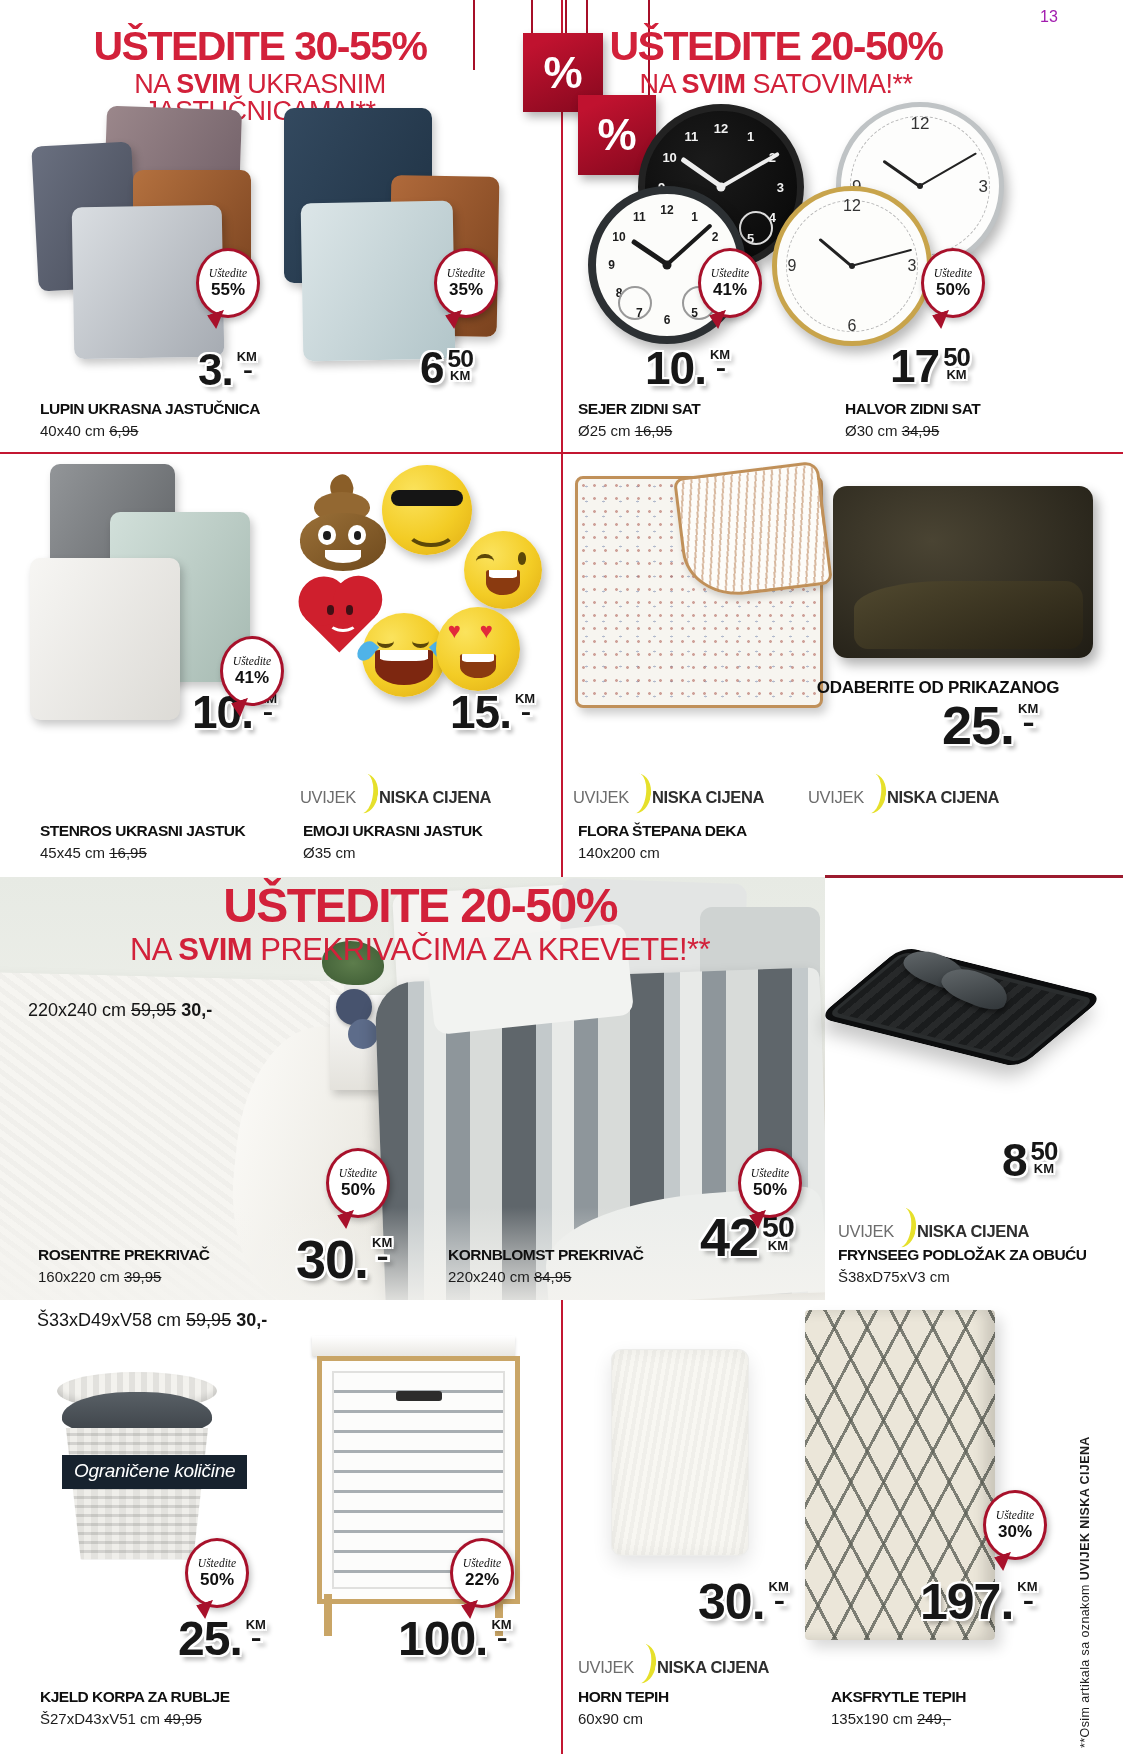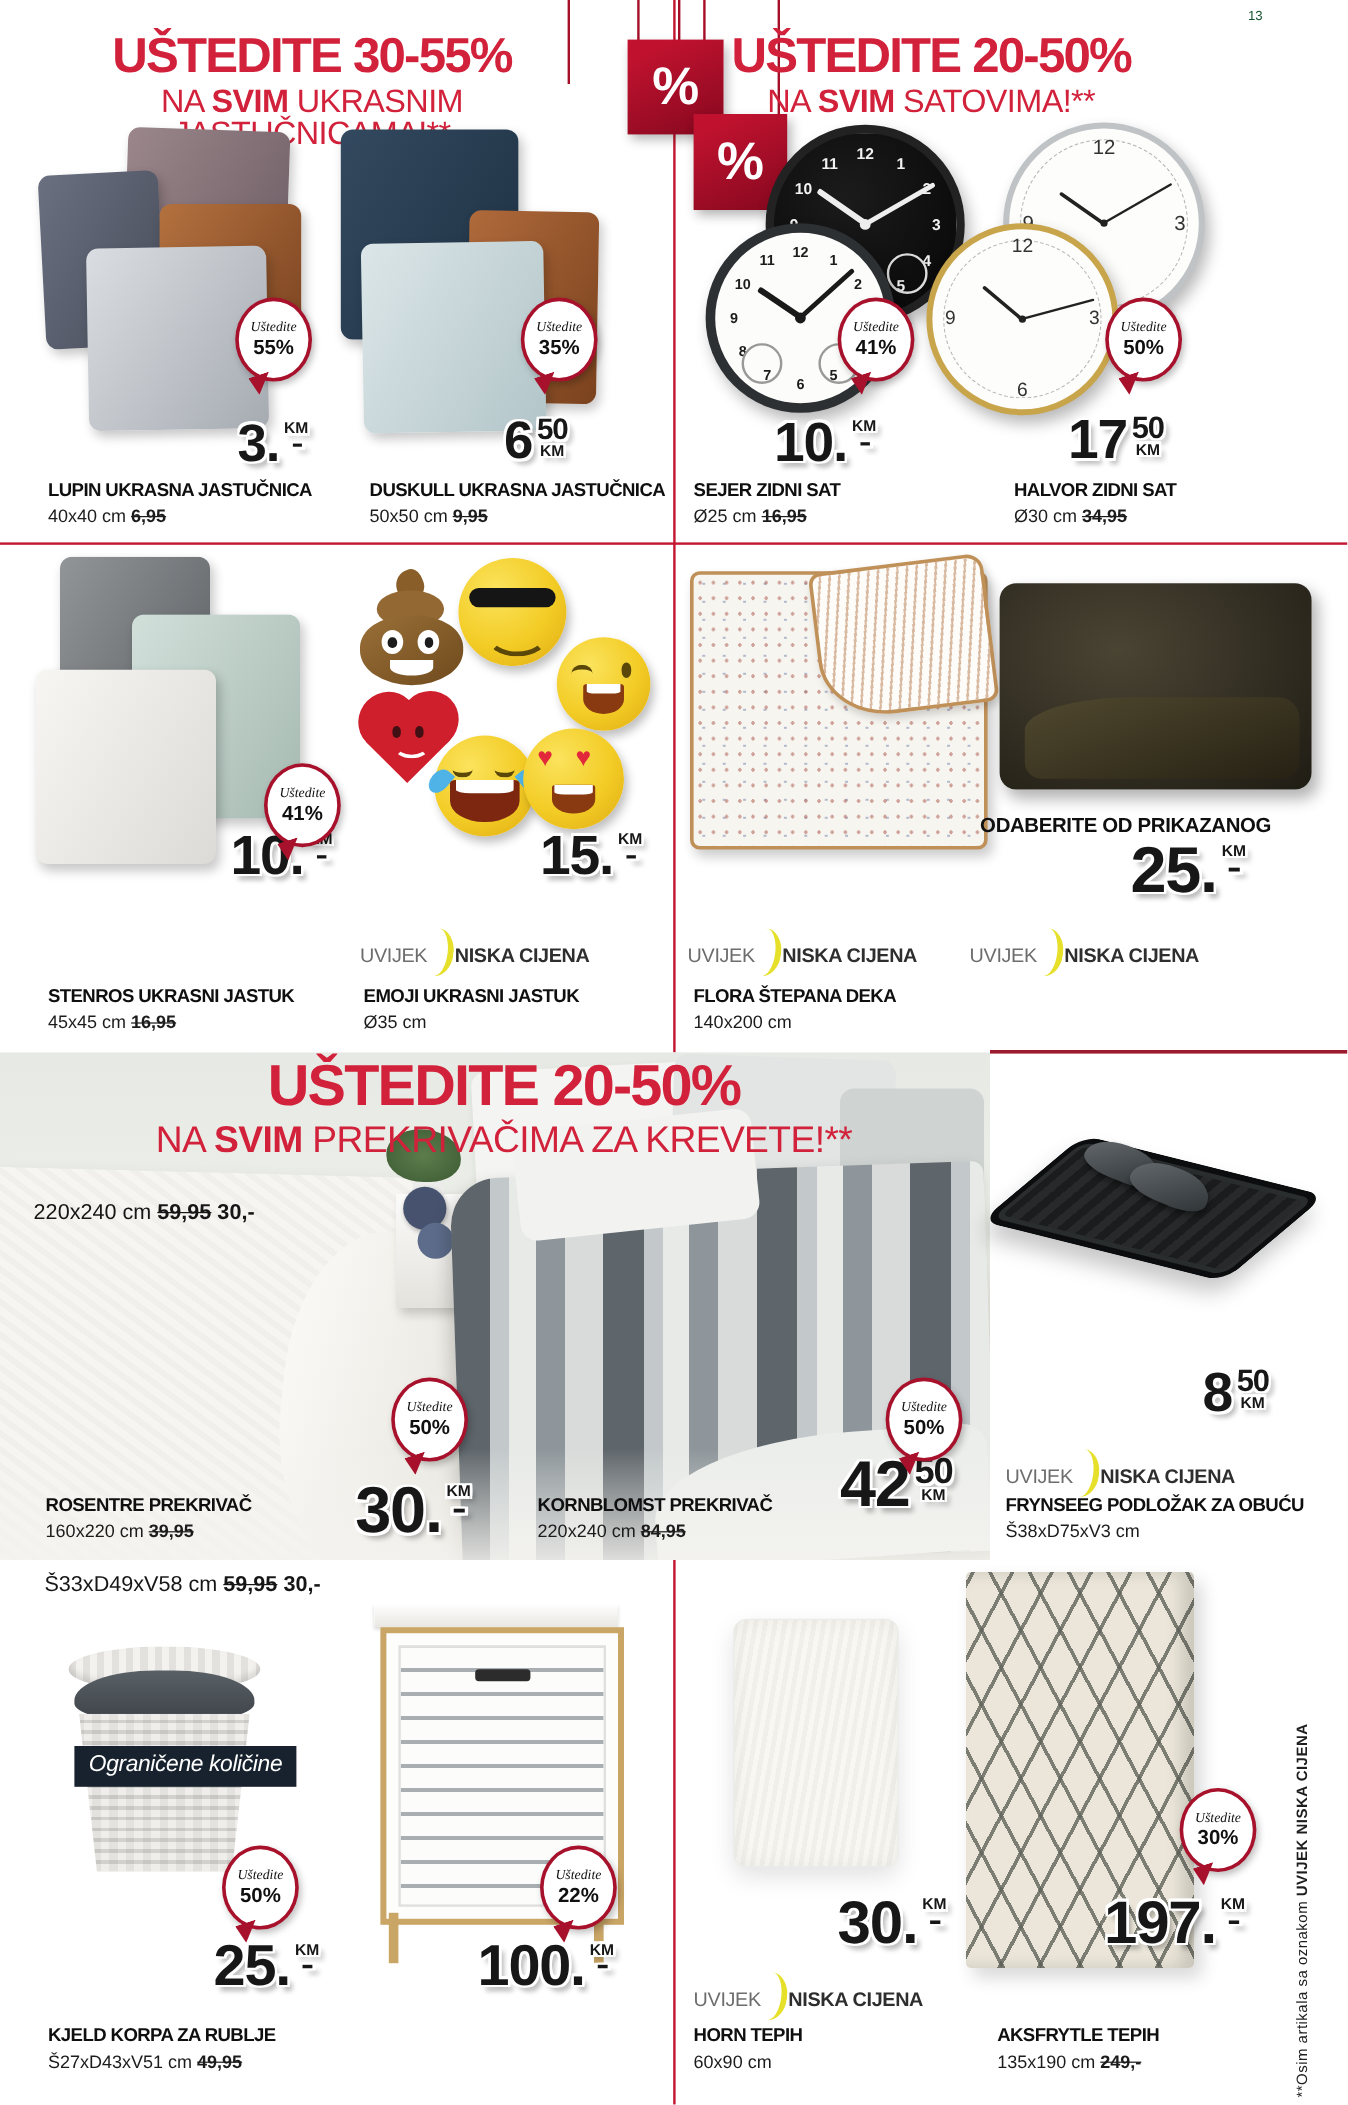--- a/index.html
+++ b/index.html
@@ -50,21 +50,21 @@
   .unc{position:absolute;display:flex;align-items:flex-end;height:42px;z-index:6;}
   .unc-u{font-size:16.5px;color:#6d6d6d;line-height:1;padding-bottom:9px;letter-spacing:-0.3px;}
   .unc-m{width:14px;height:40px;border-right:5px solid #e6e02b;border-radius:0 16px 16px 0/0 22px 22px 0;
          transform:rotate(7deg);margin:0 1px 0 3px;}
   .unc-n{font-size:16.5px;font-weight:bold;color:#2e2e2e;line-height:1;padding-bottom:9px;letter-spacing:-0.3px;}
 
   
   .plabel{position:absolute;z-index:6;}
   .pname{font-weight:bold;font-size:15.5px;letter-spacing:-0.5px;color:#0f0f0f;line-height:1.15;}
   .pdims{font-size:15px;color:#1c1c1c;margin-top:4px;}
-  .pdims s,.altline s{font-weight:bold;}
+  .pdims s,.altline s{font-weight:normal;}
   .altline{position:absolute;font-size:18px;color:#161616;z-index:6;}
   .altline b{font-weight:bold;}
 
   
   .pil{position:absolute;border-radius:10px;box-shadow:3px 5px 9px rgba(0,0,0,.22);}
   .quilt{background-image:repeating-linear-gradient(45deg,rgba(255,255,255,.22) 0 2px,transparent 2px 15px),
          repeating-linear-gradient(-45deg,rgba(255,255,255,.22) 0 2px,transparent 2px 15px);}
 
   
   .clock{position:absolute;border-radius:50%;box-shadow:4px 7px 12px rgba(0,0,0,.28);}
@@ -147,21 +147,21 @@
 
   .horn-rug{position:absolute;background:#f8f7f2;border-radius:10px;
             box-shadow:0 0 0 1px #ececea,0 8px 20px rgba(0,0,0,.12),inset 0 0 18px rgba(0,0,0,.05);
             background-image:repeating-linear-gradient(100deg,rgba(0,0,0,.03) 0 4px,transparent 4px 8px);}
   .aks-rug{position:absolute;background:#ebe6d9;border-radius:4px;
            box-shadow:inset -10px 0 14px rgba(0,0,0,.14),6px 8px 14px rgba(0,0,0,.15);
            background-image:repeating-linear-gradient(62deg,transparent 0 26px,rgba(96,99,90,.8) 26px 29px),
                             repeating-linear-gradient(-62deg,transparent 0 26px,rgba(96,99,90,.8) 26px 29px);}
 
   .choose{position:absolute;font-weight:bold;font-size:17px;letter-spacing:-0.3px;color:#0f0f0f;text-align:center;}
-  .pagenum{position:absolute;font-size:11px;color:#14532d;}
+  .pagenum{position:absolute;font-size:16px;color:#a21caf;}
   .footvert{position:absolute;writing-mode:vertical-rl;transform:rotate(180deg);font-size:12.5px;color:#1e1e1e;
             letter-spacing:.4px;white-space:nowrap;}
   .footvert b{font-weight:bold;}
 </style>
 </head>
 <body>
 
 <div id="page">
 
   <div class="vline" style="left:561px;top:0;height:877px"></div>
@@ -324,24 +324,20 @@
     <span class="p-main">17</span>
     <span class="p-col">
         <span class="p-sup">50</span>
         <span class="p-km">KM</span>
       </span>
     </div>
 
   <div class="plabel" style="left:40px;top:400px;width:250px">
     <div class="pname">LUPIN UKRASNA JASTUČNICA</div>
     <div class="pdims"><span>40x40 cm</span> <s>6,95</s></div>
-    </div>
-  <div class="plabel" style="left:308px;top:400px;width:250px">
-    <div class="pname">DUSKULL UKRASNA JASTUČNICA</div>
-    <div class="pdims"><span>50x50 cm</span> <s>9,95</s></div>
     </div>
   <div class="plabel" style="left:578px;top:400px;width:240px">
     <div class="pname">SEJER ZIDNI SAT</div>
     <div class="pdims"><span>Ø25 cm</span> <s>16,95</s></div>
     </div>
   <div class="plabel" style="left:845px;top:400px;width:240px">
     <div class="pname">HALVOR ZIDNI SAT</div>
     <div class="pdims"><span>Ø30 cm</span> <s>34,95</s></div>
     </div>
 

